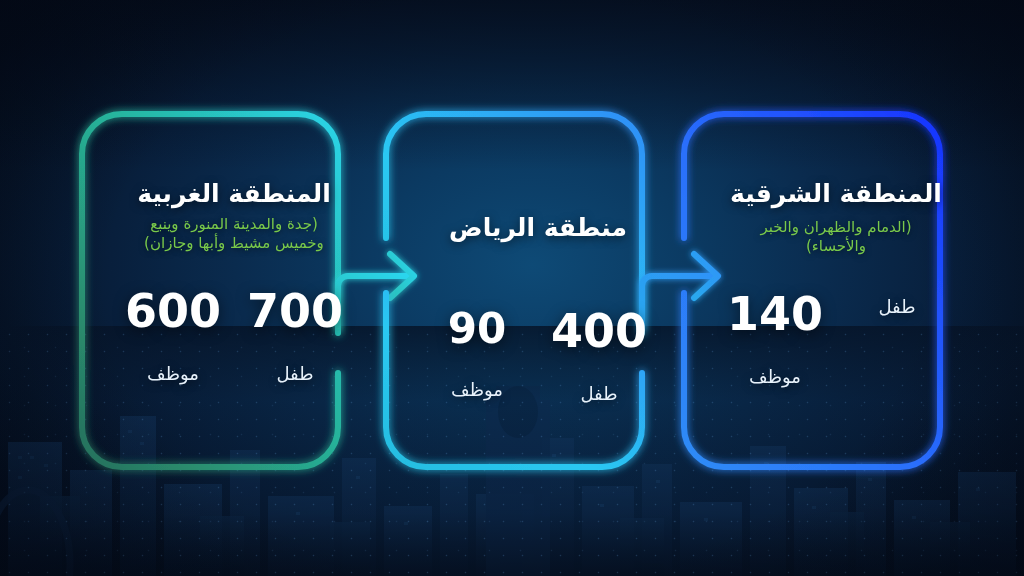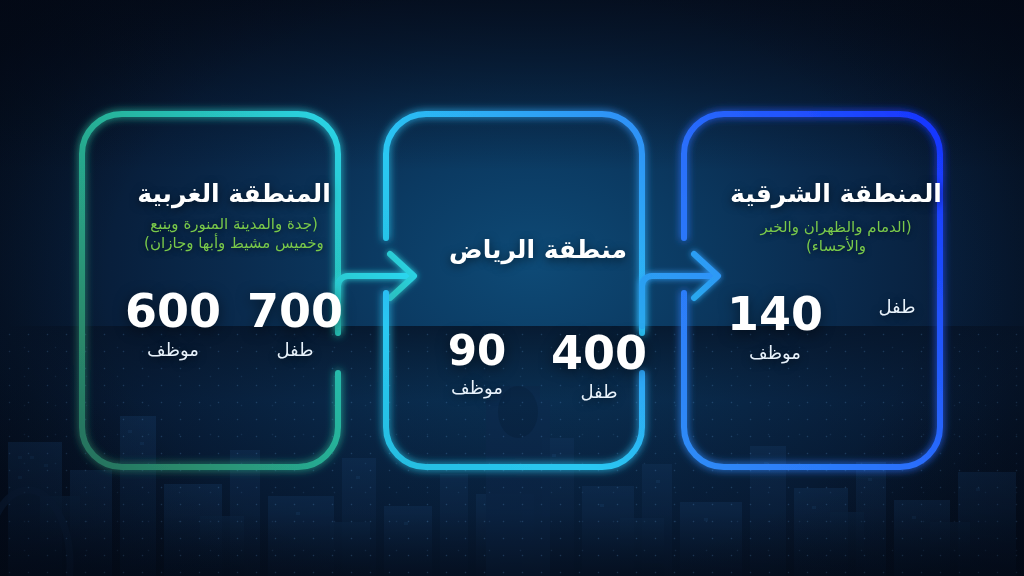--- a/index.html
+++ b/index.html
@@ -65,21 +65,21 @@
     color:#79c94a;line-height:1.3;
     text-shadow:0 1px 6px rgba(0,0,0,.55);
   }
 
   .stats{
     display:flex;flex-direction:row;align-items:flex-start;justify-content:center;
     width:100%;
   }
   .stat{
     display:flex;flex-direction:column;align-items:center;justify-content:flex-start;
-    min-width:86px;padding:0 14px;
+    min-width:86px;padding:0 14px;gap:24px;
   }
   .stat-value{
     color:#ffffff;font-weight:bold;line-height:1;
     text-shadow:0 3px 14px rgba(0,0,0,.5);
   }
   .stat-label{
     color:#e8f2fb;margin-top:7px;line-height:1;
     text-shadow:0 2px 8px rgba(0,0,0,.5);
   }
   .divider{
@@ -276,21 +276,21 @@
               </feMerge>
           </filter>
         </defs>
         <g stroke="url(#ga2)" stroke-width="6" fill="none" stroke-linecap="round" stroke-linejoin="round" filter="url(#glowa2)">
           <path d="M14 90 L14 50 A10 10 0 0 1 24 40 L88 40"></path>
           <path d="M66 18 L90 40 L66 62"></path>
         </g>
       </svg>
 
       <div class="card-body" style="padding-top:106px;">
-        <div class="card-title" style="font-size:25px;margin-top:22px;">منطقة الرياض</div>
+        <div class="card-title" style="font-size:25px;">منطقة الرياض</div>
         <div class="card-sub" style="font-size:15px;margin-top:9px;max-width:234px;"></div>
 
         <div class="stats" style="margin-top:56px;">
           <div class="stat">
             <div class="stat-value" style="font-size:46px;">400</div>
             <div class="stat-label" style="font-size:18px;">طفل</div>
           </div>
           <div class="divider" style="height:62px;margin:2px 4px 0 4px;"></div>
           <div class="stat">
             <div class="stat-value" style="font-size:42px;">90</div>

